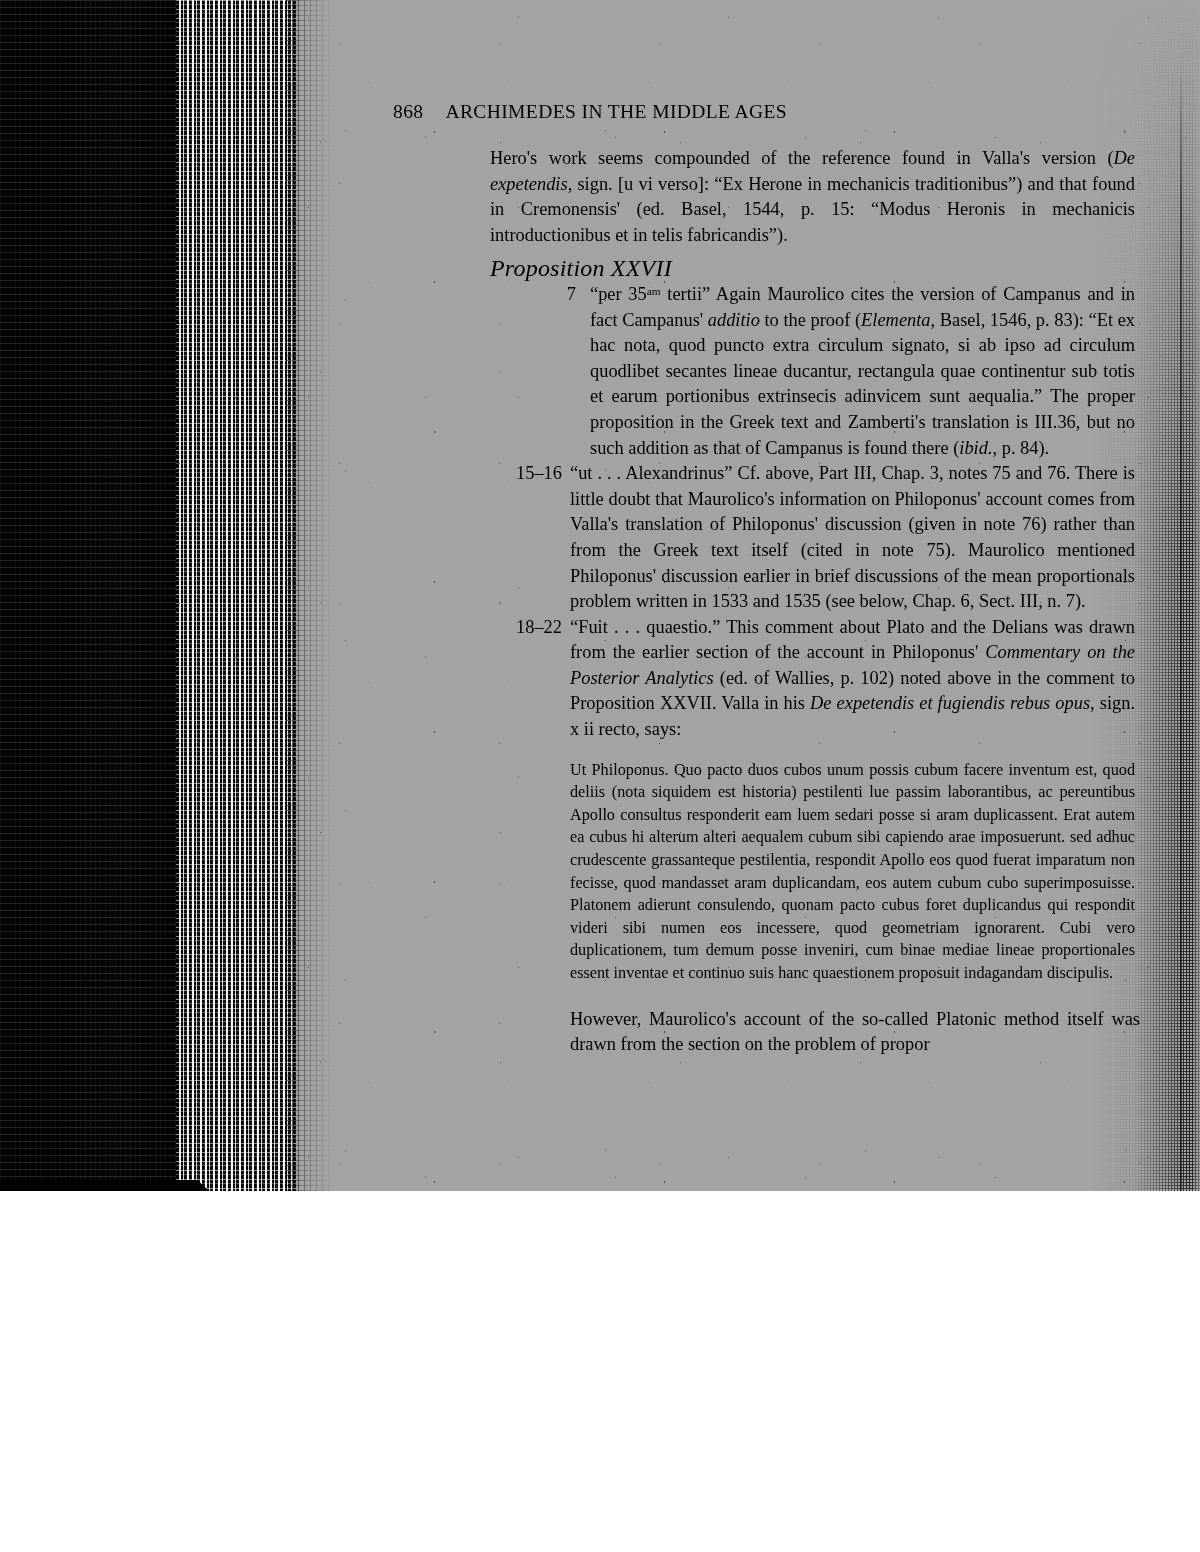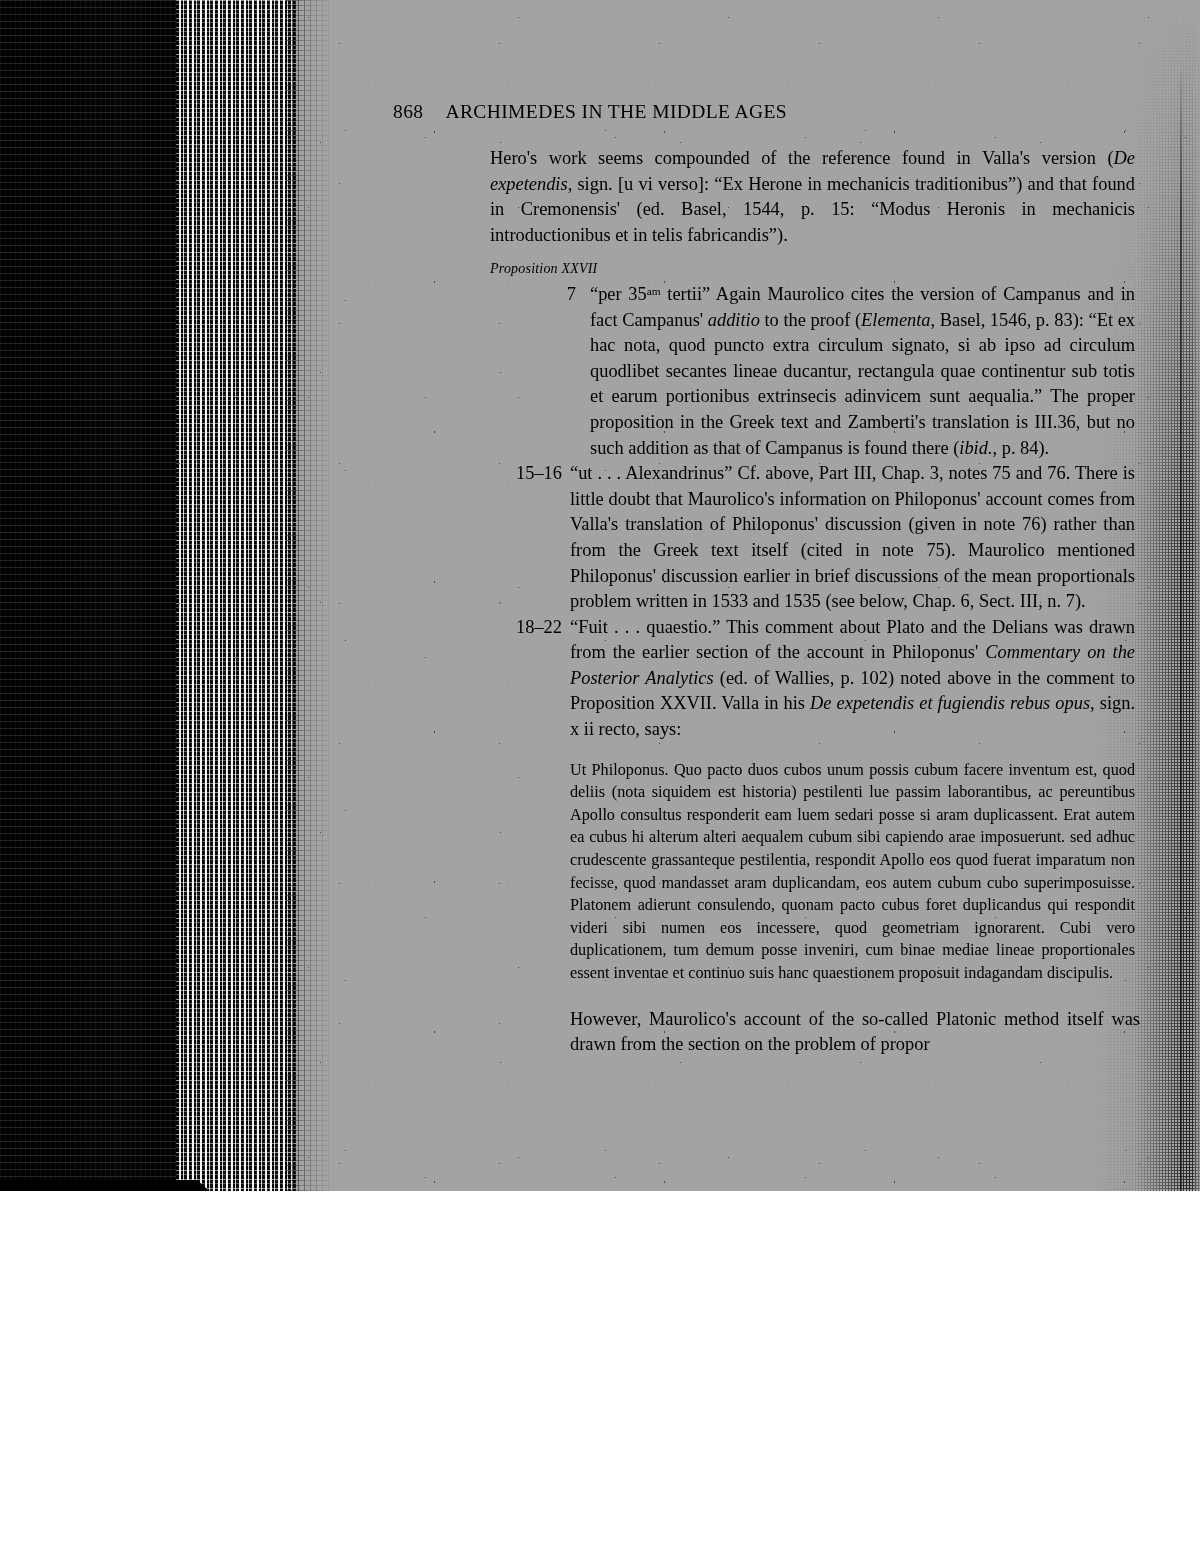--- a/index.html
+++ b/index.html
@@ -185,21 +185,21 @@
     line-height: 25.6px;
     text-align: justify;
     text-justify: inter-word;
     -webkit-hyphens: none;
     hyphens: none;
   }
 
   .prop-head {
     margin: 6px 0 0 0;
     font-style: italic;
-    font-size: 14px;
+    font-size: 24px;
     line-height: 25.6px;
     letter-spacing: .2px;
   }
   .prop-head.first { margin-top: 8px; }
 
   
   .note {
     position: relative;
     margin: 0;
     padding-left: 80px;

